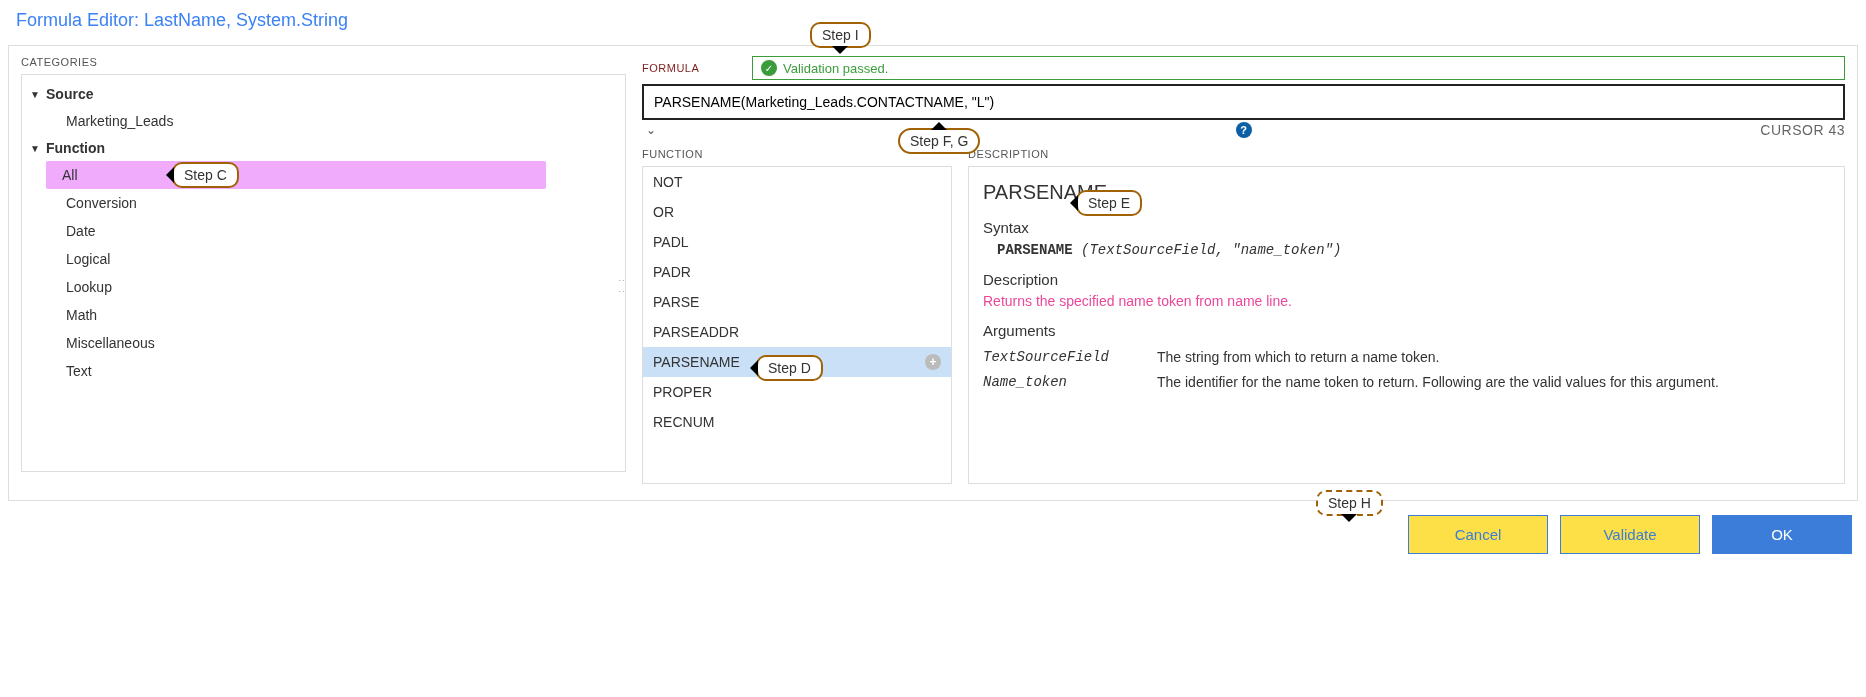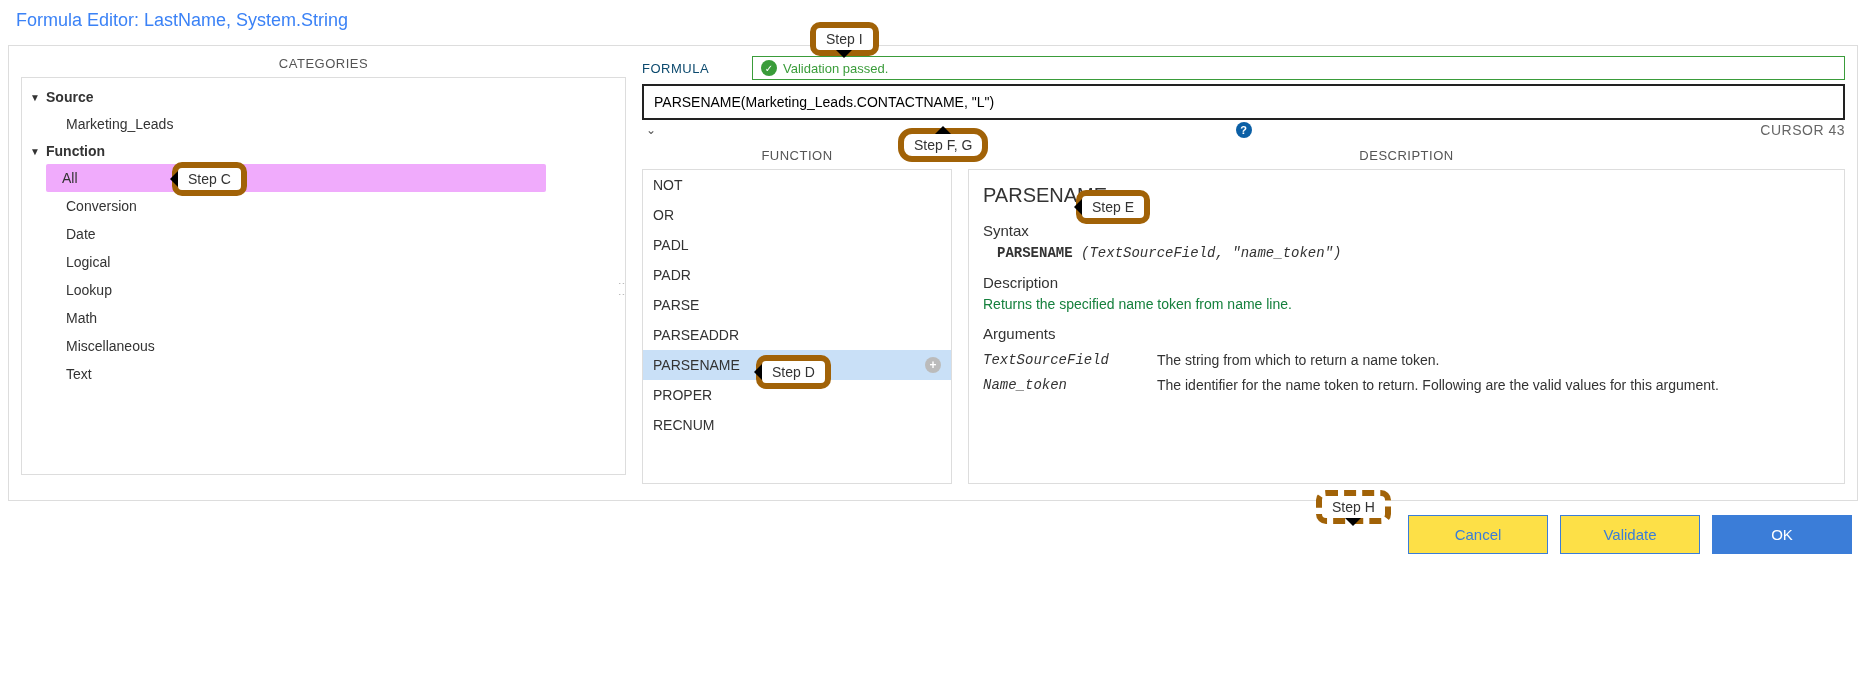--- a/index.html
+++ b/index.html
@@ -25,26 +25,25 @@
     position: relative;
   }
   .columns {
     display: flex;
     gap: 16px;
     height: 100%;
   }
   .left-col { width: 605px; }
   .right-col { flex: 1; display: flex; flex-direction: column; }
   .section-header {
-    font-size: 13px;
+    font-size: 11px;
     letter-spacing: 0.5px;
     color: #555;
     margin-bottom: 6px;
     font-weight: 400;
-    text-align: center;
   }
   .categories-box {
     border: 1px solid #ddd;
     height: 398px;
     padding: 6px 4px;
     overflow: hidden;
     position: relative;
   }
   .tree-item {
     display: flex;
@@ -75,23 +74,23 @@
     color: #bbb;
     font-size: 11px;
     writing-mode: vertical-rl;
   }
   .formula-row {
     display: flex;
     align-items: center;
     gap: 10px;
   }
   .formula-label {
-    font-size: 13px;
+    font-size: 11px;
     letter-spacing: 0.5px;
-    color: #0c4a6e;
+    color: #7f1d1d;
     width: 100px;
   }
   .validation-box {
     flex: 1;
     border: 1px solid #3a9c3a;
     padding: 3px 8px;
     display: flex;
     align-items: center;
     gap: 6px;
     color: #3a9c3a;
@@ -174,21 +173,21 @@
     padding: 10px 14px;
     overflow-y: scroll;
     font-size: 14px;
     line-height: 1.5;
   }
   .desc-title { font-size: 20px; margin-bottom: 10px; }
   .desc-sub { font-size: 15px; margin-top: 8px; }
   .desc-code { font-family: "Courier New", monospace; padding-left: 14px; }
   .desc-code .bold { font-weight:bold; }
   .desc-code .it { font-style: italic; }
-  .desc-text { color:#15803d; }
+  .desc-text { color:#ec4899; }
   .arg-row { display:flex; gap: 24px; margin-top: 4px;}
   .arg-name { font-family:"Courier New",monospace; font-style:italic; width:150px; flex-shrink:0;}
   .arg-desc { flex:1; }
   .button-bar {
     display:flex;
     justify-content:flex-end;
     gap: 12px;
     padding: 14px 14px 0 0;
   }
   .btn {
@@ -203,21 +202,21 @@
   }
   .btn.primary {
     background:#3b7dd8;
     color:#fff;
     border-color:#3b7dd8;
   }
   
   .callout {
     position:absolute;
     background:#fff;
-    border:6px solid #a16207;
+    border:2px solid #a16207;
     border-radius: 10px;
     padding: 3px 10px;
     font-size: 14px;
     font-weight:500;
     z-index: 50;
     white-space:nowrap;
   }
   .callout::after {
     content:"";
     position:absolute;

